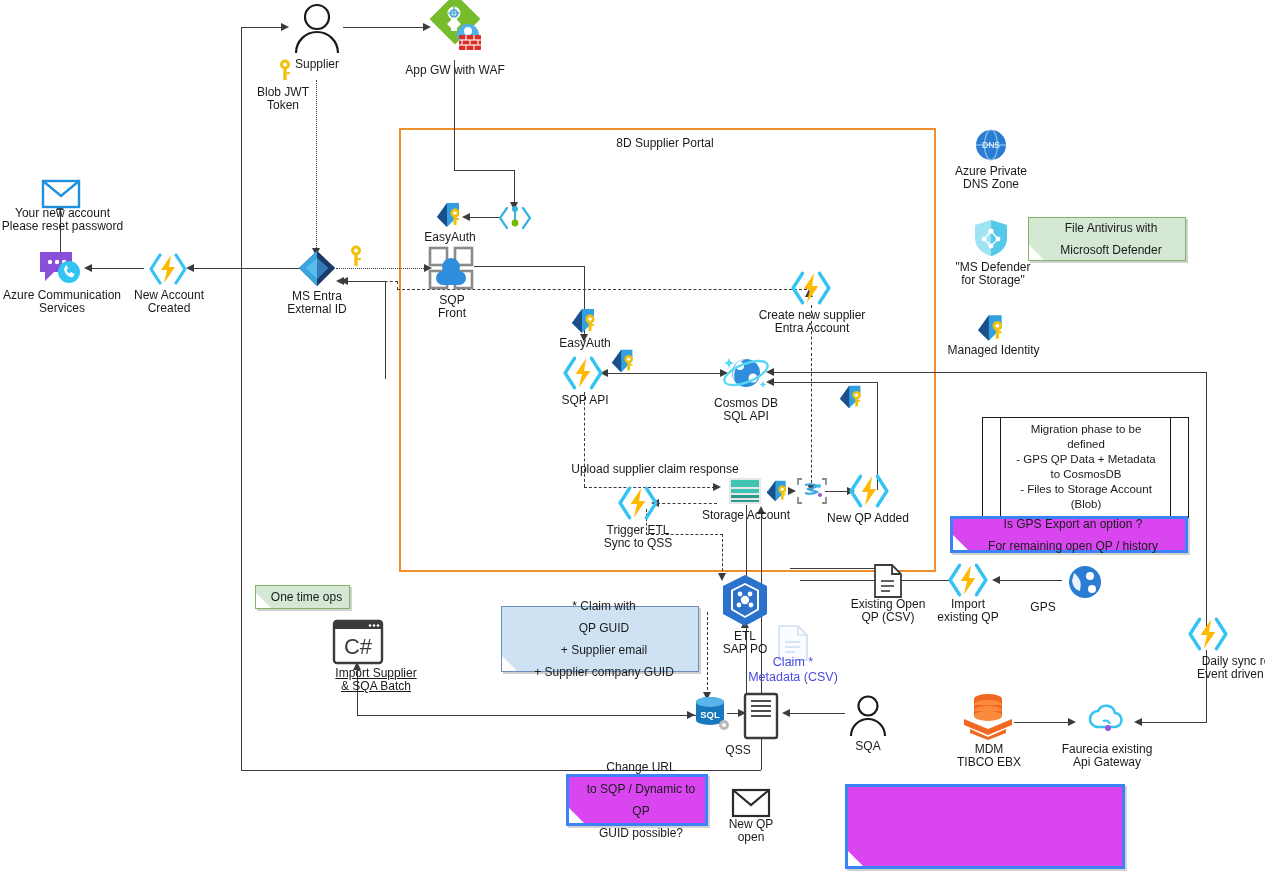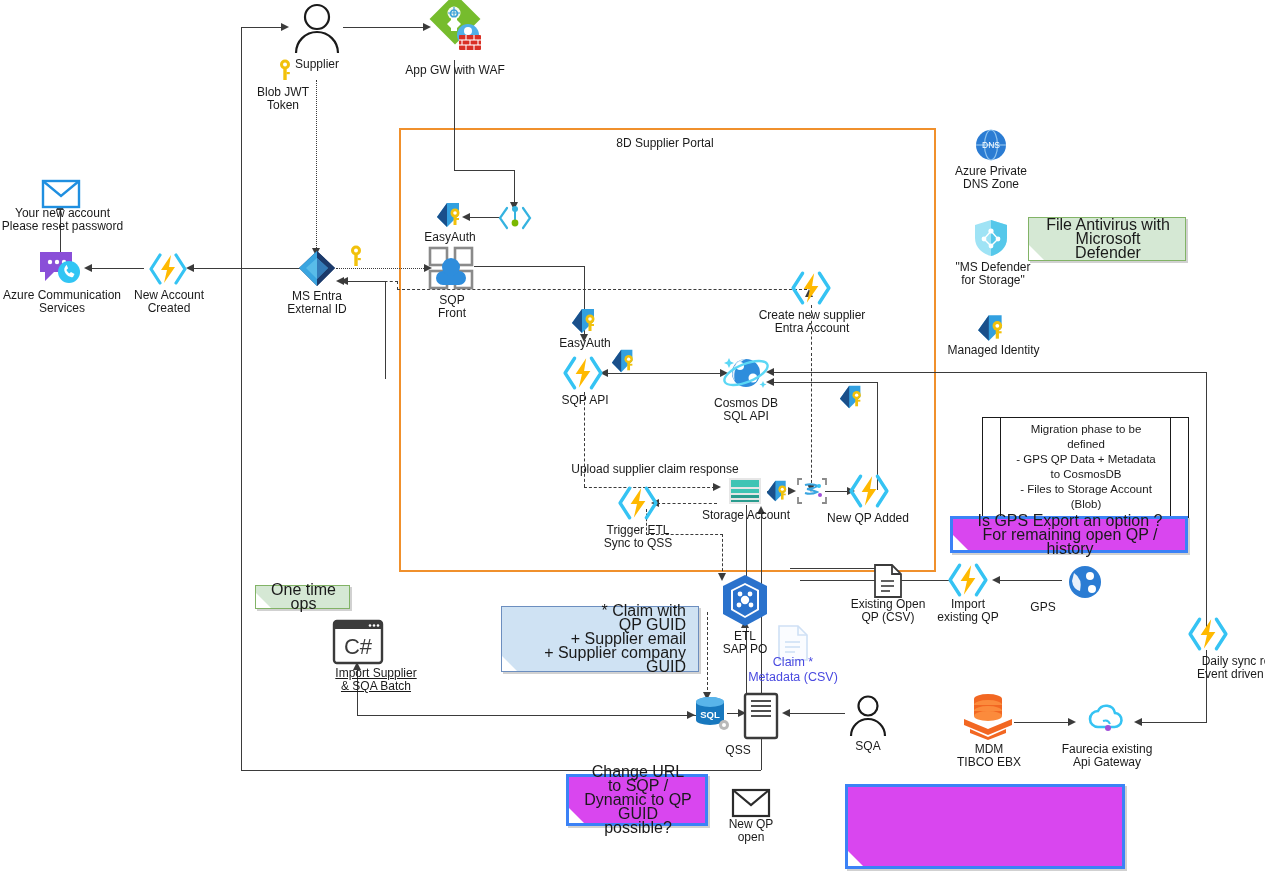--- a/index.html
+++ b/index.html
@@ -18,24 +18,24 @@
   .dot-v{position:absolute;width:0;border-left:1.6px dotted #3b3b3b;}
   .arw{position:absolute;width:0;height:0;}
   .arw-r{border-top:4.5px solid transparent;border-bottom:4.5px solid transparent;border-left:8px solid #3b3b3b;}
   .arw-l{border-top:4.5px solid transparent;border-bottom:4.5px solid transparent;border-right:8px solid #3b3b3b;}
   .arw-d{border-left:4.5px solid transparent;border-right:4.5px solid transparent;border-top:8px solid #3b3b3b;}
   .arw-u{border-left:4.5px solid transparent;border-right:4.5px solid transparent;border-bottom:8px solid #3b3b3b;}
   
   .portal{position:absolute;border:2px solid #f0902c;background:transparent;}
   .plain-box{position:absolute;border:1px solid #1a1a1a;background:#fff;}
   
-  .note{position:absolute;box-sizing:border-box;font-size:16px;line-height:14px;color:#1a1a1a;
-        display:flex;align-items:center;justify-content:center;text-align:center;padding:4px 12px 4px 14px;white-space:pre-line;}
+  .note{position:absolute;box-sizing:border-box;font-size:12px;line-height:22px;color:#1a1a1a;
+        display:flex;align-items:center;justify-content:center;text-align:center;padding:4px 6px 4px 14px;white-space:pre-line;}
   .note.green{background:#d5e8d4;border:1px solid #82b366;}
-  .note.blue{background:#cfe2f3;border:1px solid #6c8ebf;text-align:right;}
+  .note.blue{background:#cfe2f3;border:1px solid #6c8ebf;}
   .note.orange{background:#d946ef;border:3px solid #3b82f6;}
   .note .fold{position:absolute;left:0;bottom:0;width:0;height:0;}
   .note.green .fold{border-left:15px solid #fff;border-top:15px solid transparent;}
   .note.blue .fold{border-left:15px solid #fff;border-top:15px solid transparent;}
   .note.orange .fold{border-left:15px solid #fff;border-top:15px solid transparent;}
   .shadow{box-shadow:2px 2px 0 rgba(0,0,0,0.18);}
   svg{display:block;overflow:visible;}
 </style>
 </head>
 <body>

